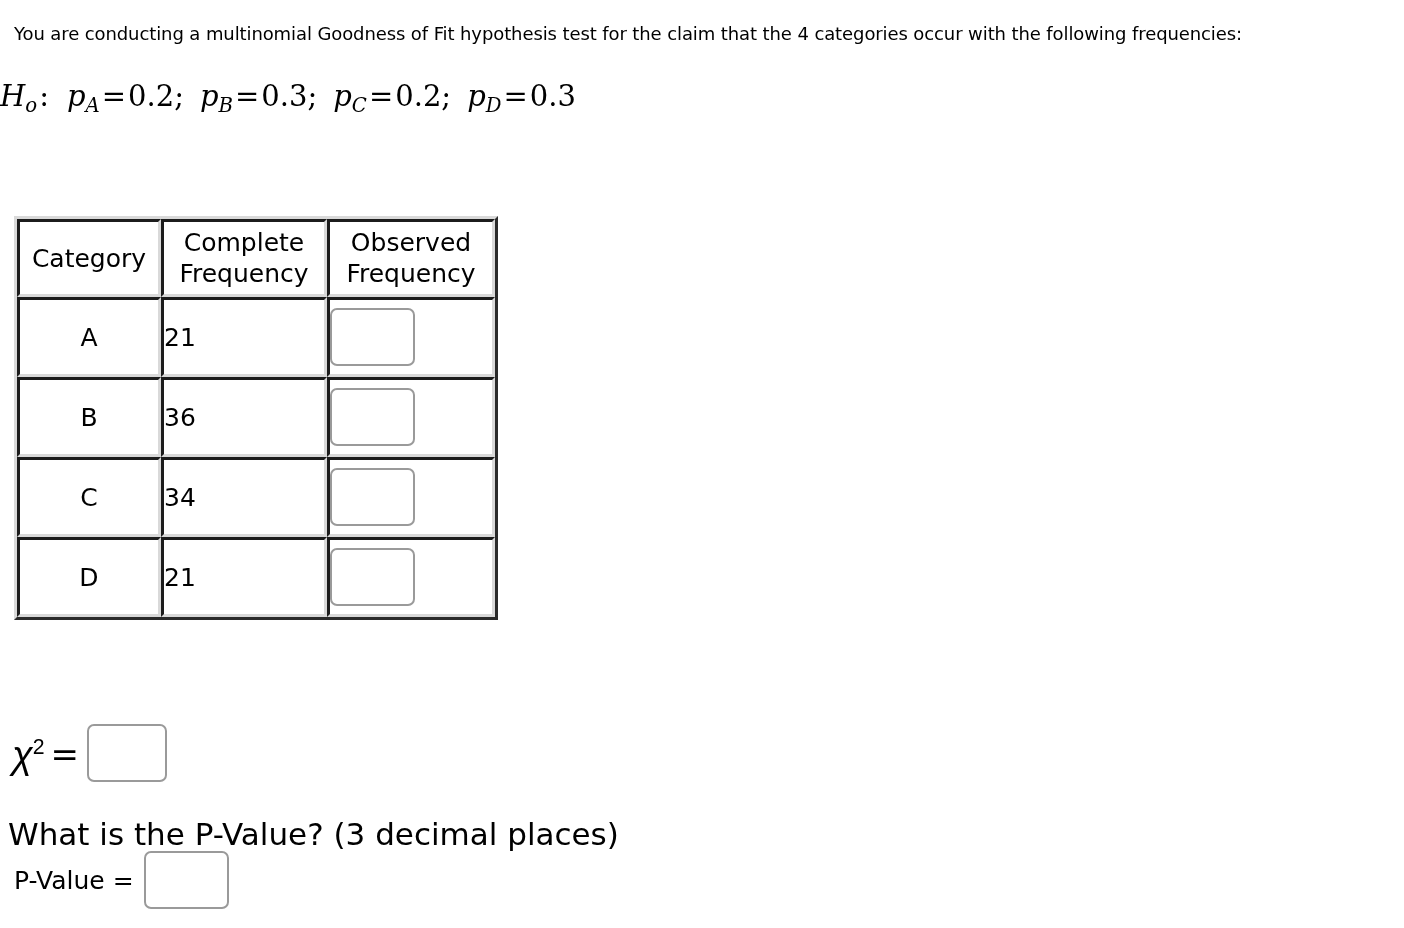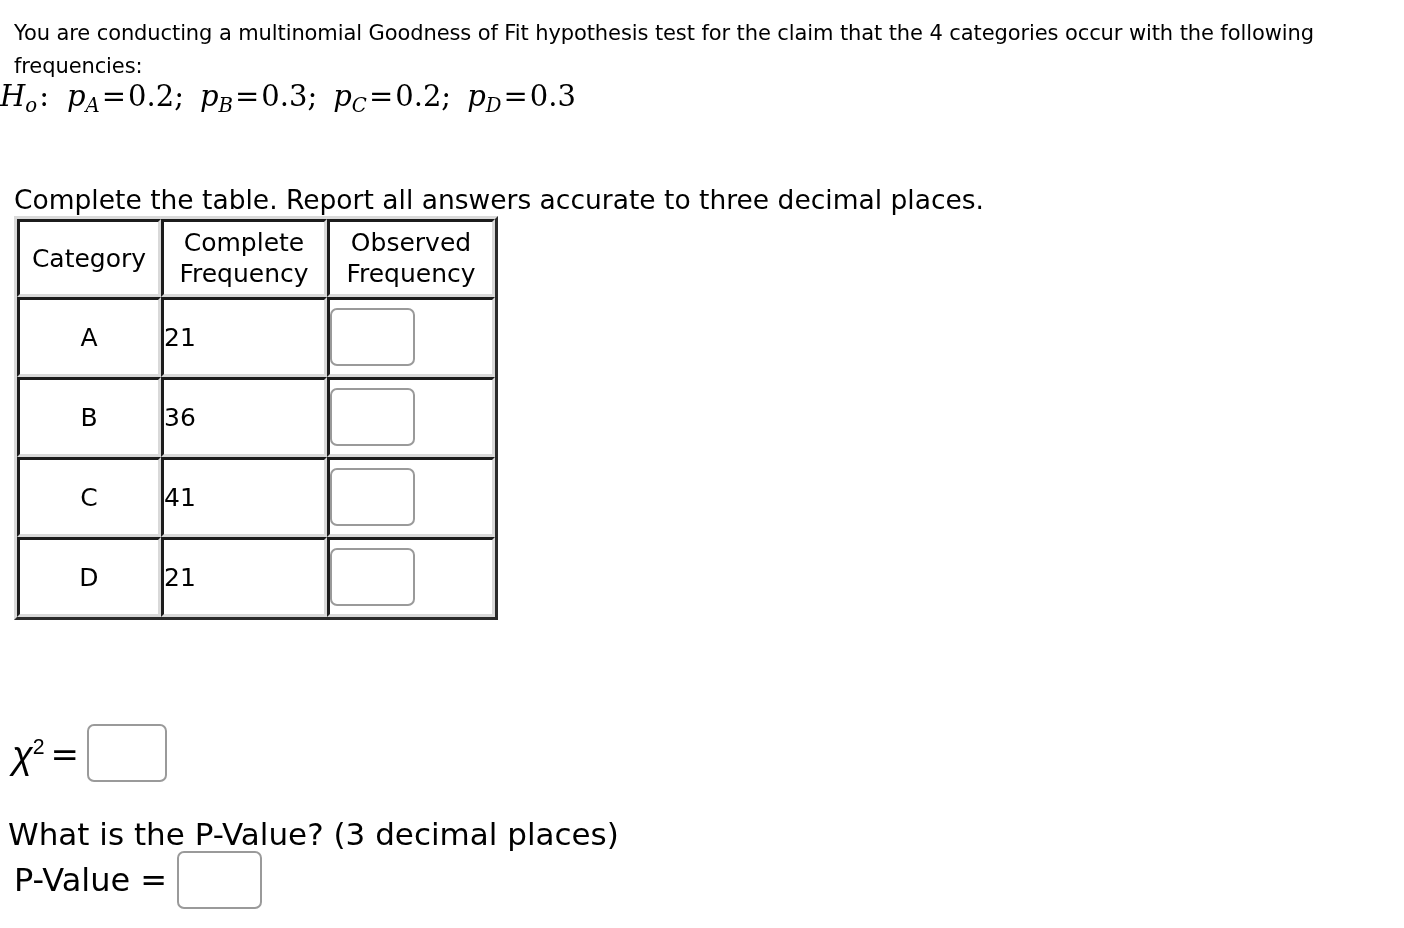--- a/index.html
+++ b/index.html
@@ -22,21 +22,21 @@
     width: 1404px;
     height: 928px;
   }
 
   
   .prompt {
     position: absolute;
     left: 14px;
     top: 17px;
     width: 1360px;
-    font-size: 21px;
+    font-size: 18px;
     line-height: 33px;
     font-family: "DejaVu Sans", sans-serif;
     letter-spacing: -0.1px;
   }
 
   
   .math-line {
     position: absolute;
     left: 0;
     top: 79px;
@@ -194,37 +194,36 @@
   }
   .pval-row {
     position: absolute;
     left: 14px;
     top: 850px;
     display: flex;
     align-items: center;
     height: 60px;
   }
   .pval-label {
-    font-size: 32px;
+    font-size: 25px;
     padding-right: 10px;
     white-space: nowrap;
   }
 </style>
 </head>
 <body>
 
 <div class="page">
 
   <div class="prompt">You are conducting a multinomial Goodness of Fit hypothesis test for the claim that the 4 categories occur with the following frequencies:</div>
 
   <div class="math-line">
     <span class="mi">H</span><span class="sub">o</span><span class="op">:</span><span class="gap"></span><span class="mi">p</span><span class="sub">A</span><span class="op">=</span><span class="num">0.2</span><span class="num">;</span><span class="gap"></span><span class="mi">p</span><span class="sub">B</span><span class="op">=</span><span class="num">0.3</span><span class="num">;</span><span class="gap"></span><span class="mi">p</span><span class="sub">C</span><span class="op">=</span><span class="num">0.2</span><span class="num">;</span><span class="gap"></span><span class="mi">p</span><span class="sub">D</span><span class="op">=</span><span class="num">0.3</span>
   </div>
 
-  <div class="instruction">Complete the table. Report all answers accurate to three decimal places.</div>
 
   <div class="table-wrap">
     <table class="freq">
       <thead>
         <tr>
           <th class="hdr col-cat">
             <span>Category</span>
           </th>
           <th class="hdr col-obs">
             <span>Complete</span><br>
@@ -246,21 +245,21 @@
         </tr>
         <tr>
           <td class="cat">B</td>
           <td class="obs">36</td>
           <td class="exp">
             <input class="inp" type="text" value="" style="">
           </td>
         </tr>
         <tr>
           <td class="cat">C</td>
-          <td class="obs">41</td>
+          <td class="obs">34</td>
           <td class="exp">
             <input class="inp" type="text" value="" style="">
           </td>
         </tr>
         <tr>
           <td class="cat">D</td>
           <td class="obs">21</td>
           <td class="exp">
             <input class="inp" type="text" value="" style="">
           </td>

